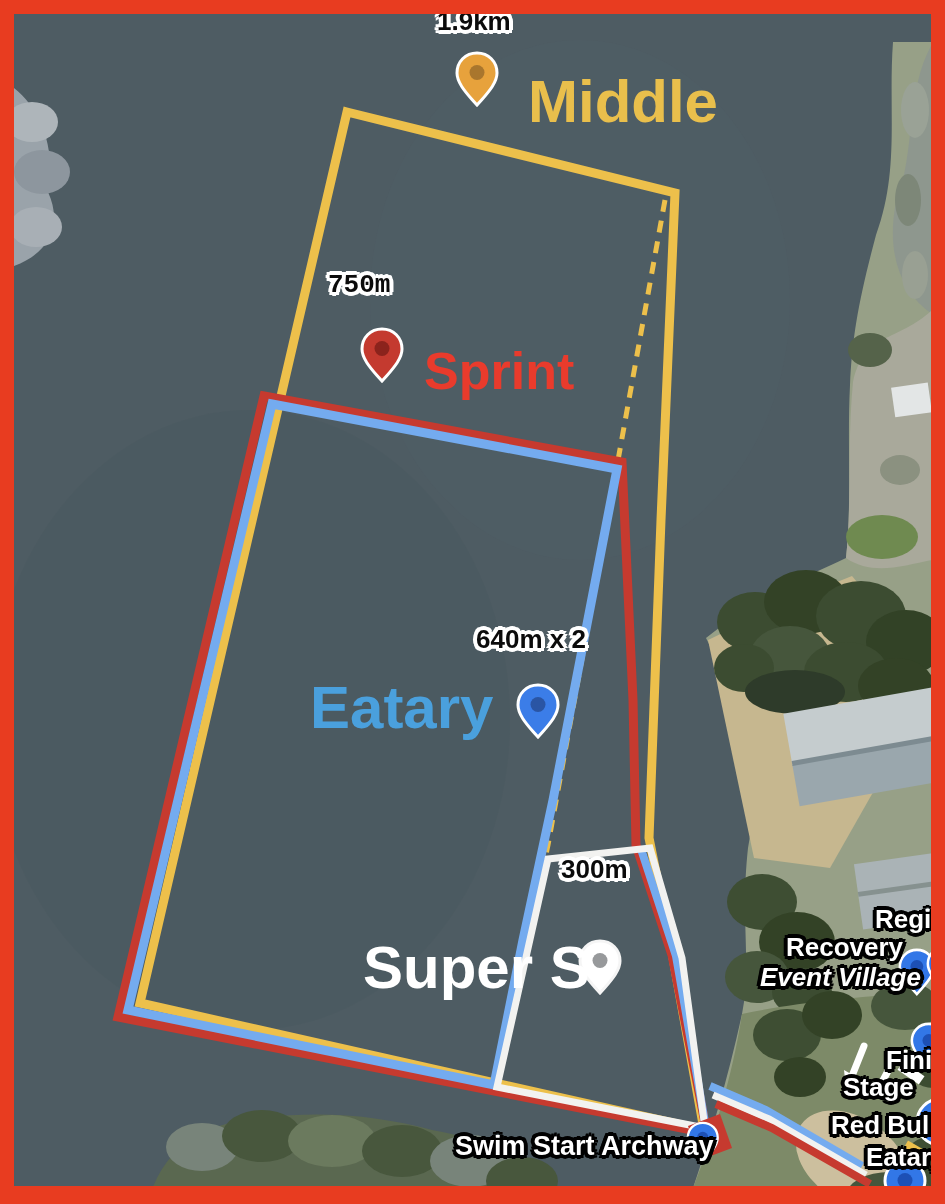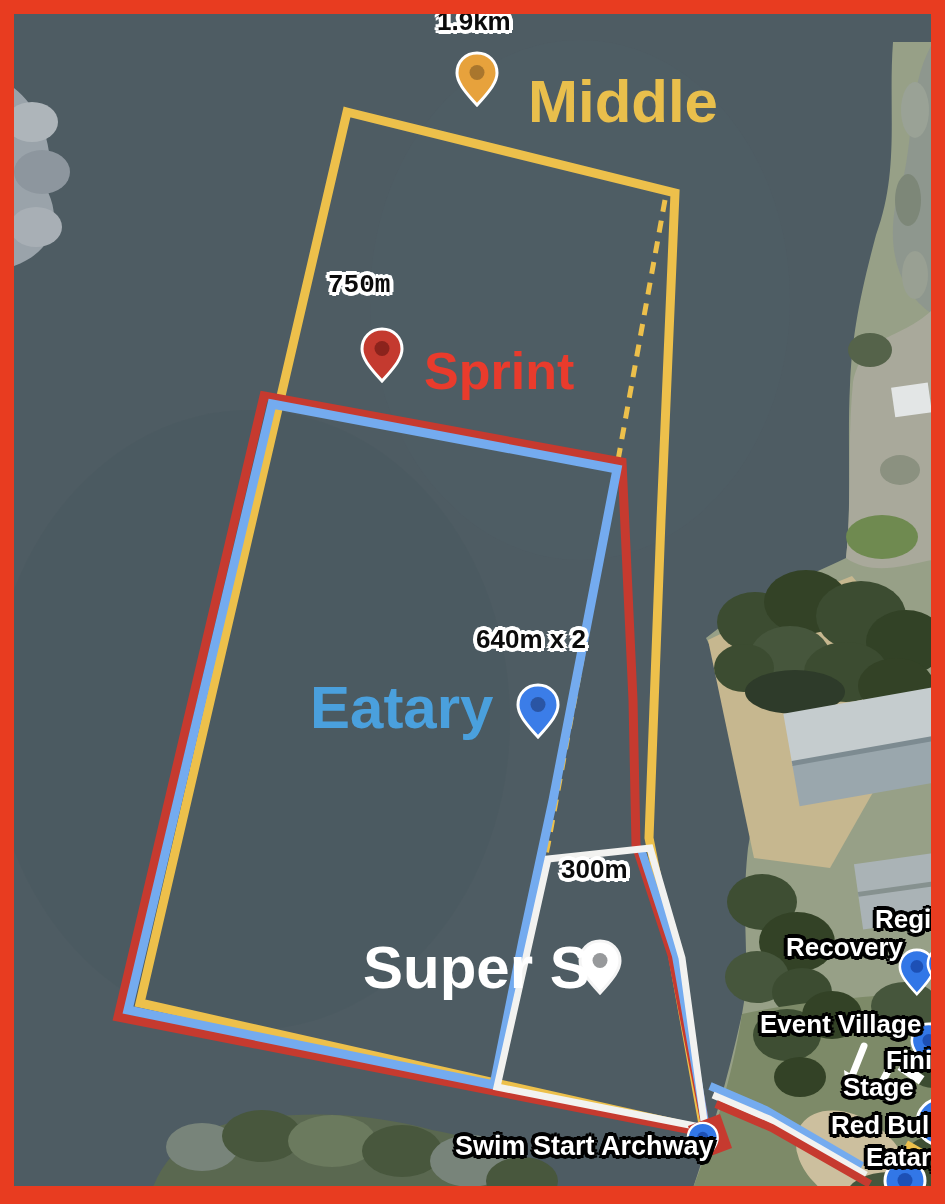--- a/index.html
+++ b/index.html
@@ -187,21 +187,21 @@
 
 <div class="label dist outl-white" style="left:476px;top:626px;">640m x 2</div>
 <div class="label cname" style="left: 310px; top: 676px; color: rgb(74, 160, 221);">Eatary</div>
 
 <div class="label dist outl-white" style="left:561px;top:856px;">300m</div>
 <div class="label cname" style="left: 363px; top: 936px; color: rgb(255, 255, 255);">Super S</div>
 
 <div class="label poi outl-black" style="left:455px;top:1132px;font-size:27px;">Swim Start Archway</div>
 <div class="label poi outl-black" style="left:875px;top:906px;">Regis</div>
 <div class="label poi outl-black" style="left:786px;top:910px;margin-top:24px;">Recovery</div>
-<div class="label poi outl-black" style="left:760px;top:1011px;">Event Village</div>
+<div class="label poi outl-black" style="left:760px;top:964px;font-style:italic;">Event Village</div>
 <div class="label poi outl-black" style="left:886px;top:1047px;">Fini</div>
 <div class="label poi outl-black" style="left:843px;top:1074px;">Stage</div>
 <div class="label poi outl-black" style="left:831px;top:1112px;">Red Bull</div>
 <div class="label poi outl-black" style="left:866px;top:1144px;">Eatary</div>
 
 <div class="frame" id="frame-top" style="background: rgb(232, 60, 32);"></div>
 <div class="frame" id="frame-left" style="background: rgb(232, 60, 32);"></div>
 <div class="frame" id="frame-right" style="background: rgb(232, 60, 32);"></div>
 <div class="frame" id="frame-bottom" style="background: rgb(232, 60, 32);"></div>
 

